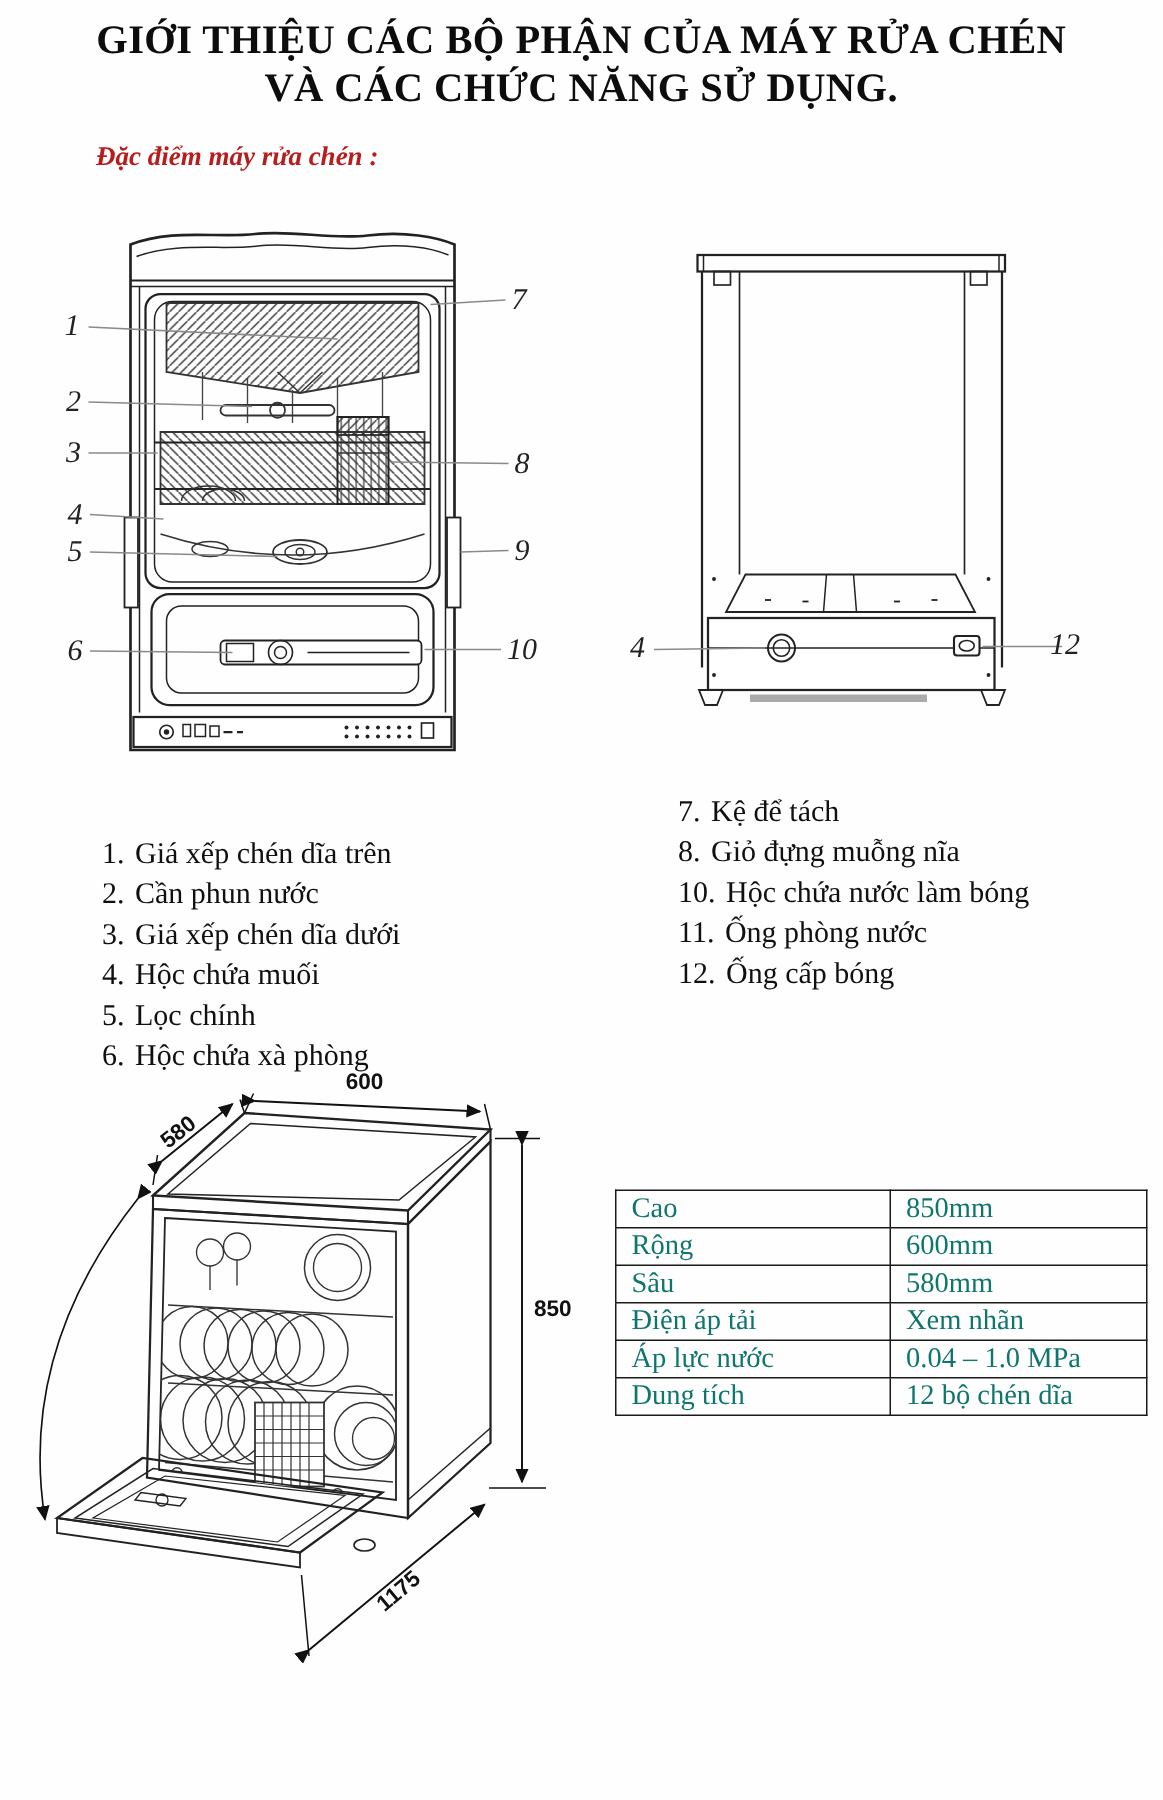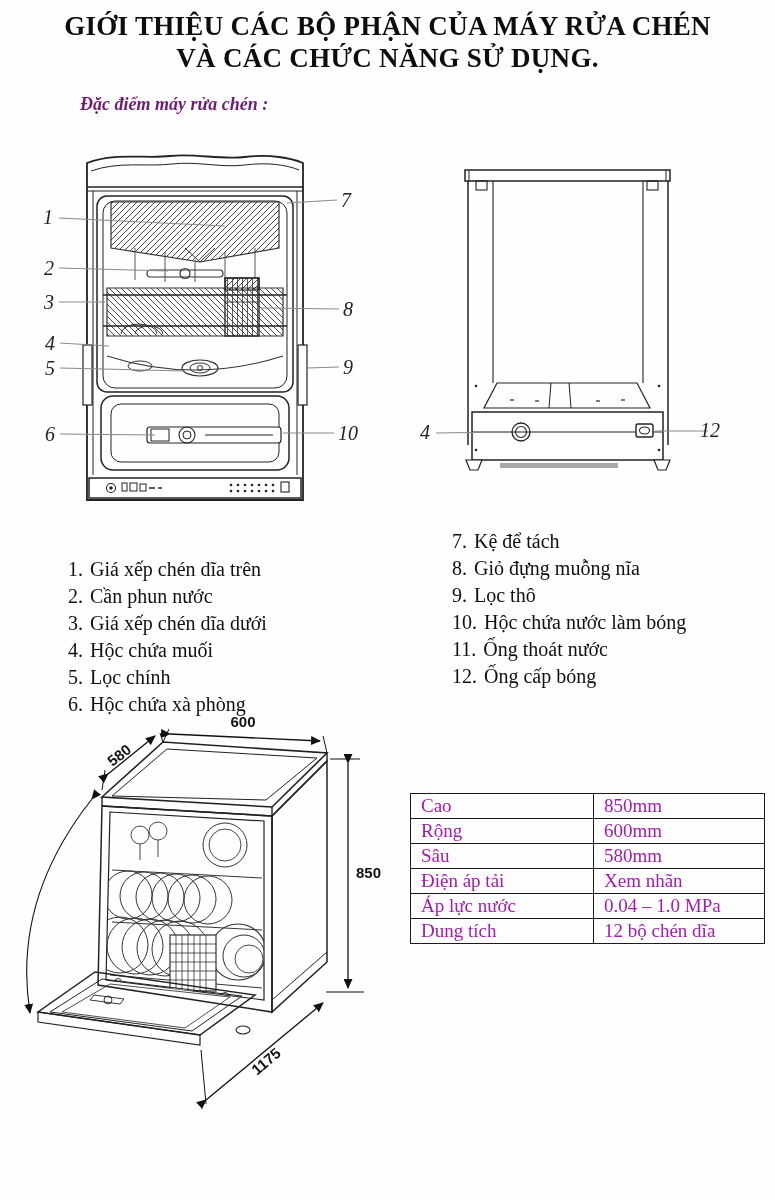--- a/index.html
+++ b/index.html
@@ -1,32 +1,32 @@
 <!DOCTYPE html>
 <html><head>
 <meta charset="utf-8">
 <style>
   html,body{margin:0;padding:0;background:#fff;}
   .page{position:relative;width:775px;height:1200px;background:#fefefe;overflow:hidden;
         font-family:"Liberation Serif","DejaVu Serif",serif;color:#111;}
   .title{position:absolute;left:0;top:10px;width:775px;text-align:center;
          font-weight:bold;font-size:27px;line-height:32px;letter-spacing:.3px;color:#0d0d0d;}
-  .subtitle{position:absolute;left:80px;top:94px;font-weight:bold;font-style:italic;
-            font-size:18px;color:#701a75;}
+  .subtitle{position:absolute;left:64px;top:94px;font-weight:bold;font-style:italic;
+            font-size:18px;color:#b91c1c;}
   .diagram{position:absolute;}
   .co{position:absolute;font-style:italic;font-size:20px;line-height:20px;color:#222;
       font-family:"Liberation Serif","DejaVu Serif",serif;}
   .dim{position:absolute;font-family:"Liberation Sans","DejaVu Sans",sans-serif;
        font-weight:bold;font-size:15px;color:#111;white-space:nowrap;}
   .rot{transform-origin:left top;}
   .parts{position:absolute;font-size:20px;line-height:27px;color:#101010;}
   .parts .li{white-space:nowrap;}
   .parts .num{display:inline-block;margin-right:7px;}
   table.spec{position:absolute;left:410px;top:793px;width:355px;border-collapse:collapse;
-             font-size:19px;color:#a21caf;table-layout:fixed;}
+             font-size:19px;color:#0f766e;table-layout:fixed;}
   table.spec td{border:1.6px solid #1a1a1a;height:24px;padding:0 0 0 10px;vertical-align:middle;}
   table.spec td.c1{width:172px;}
   svg{display:block;}
 </style>
 </head>
 <body>
 
 <div class="page">
 
   <div class="title">
@@ -219,23 +219,22 @@
     <div class="li"><span class="num">1.</span><span>Giá xếp chén dĩa trên</span></div>
     <div class="li"><span class="num">2.</span><span>Cần phun nước</span></div>
     <div class="li"><span class="num">3.</span><span>Giá xếp chén dĩa dưới</span></div>
     <div class="li"><span class="num">4.</span><span>Hộc chứa muối</span></div>
     <div class="li"><span class="num">5.</span><span>Lọc chính</span></div>
     <div class="li"><span class="num">6.</span><span>Hộc chứa xà phòng</span></div>
   </div>
   <div class="parts" style="left:452px;top:528px;">
     <div class="li"><span class="num">7.</span><span>Kệ để tách</span></div>
     <div class="li"><span class="num">8.</span><span>Giỏ đựng muỗng nĩa</span></div>
-    <div class="li"><span class="num">9.</span><span>Lọc thô</span></div>
     <div class="li"><span class="num">10.</span><span>Hộc chứa nước làm bóng</span></div>
-    <div class="li"><span class="num">11.</span><span>Ống thoát nước</span></div>
+    <div class="li"><span class="num">11.</span><span>Ống phòng nước</span></div>
     <div class="li"><span class="num">12.</span><span>Ống cấp bóng</span></div>
   </div>
 
   <div class="diagram" style="left:20px;top:700px;width:390px;height:420px;">
     <svg width="390" height="420" viewBox="0 0 390 420">
       <defs>
         <marker id="ah" markerWidth="11" markerHeight="9" refX="9" refY="4.5" orient="auto" markerUnits="userSpaceOnUse">
           <path d="M0,0 L10,4.5 L0,9 z" fill="#111"></path>
         </marker>
         <clipPath id="openingClip">

